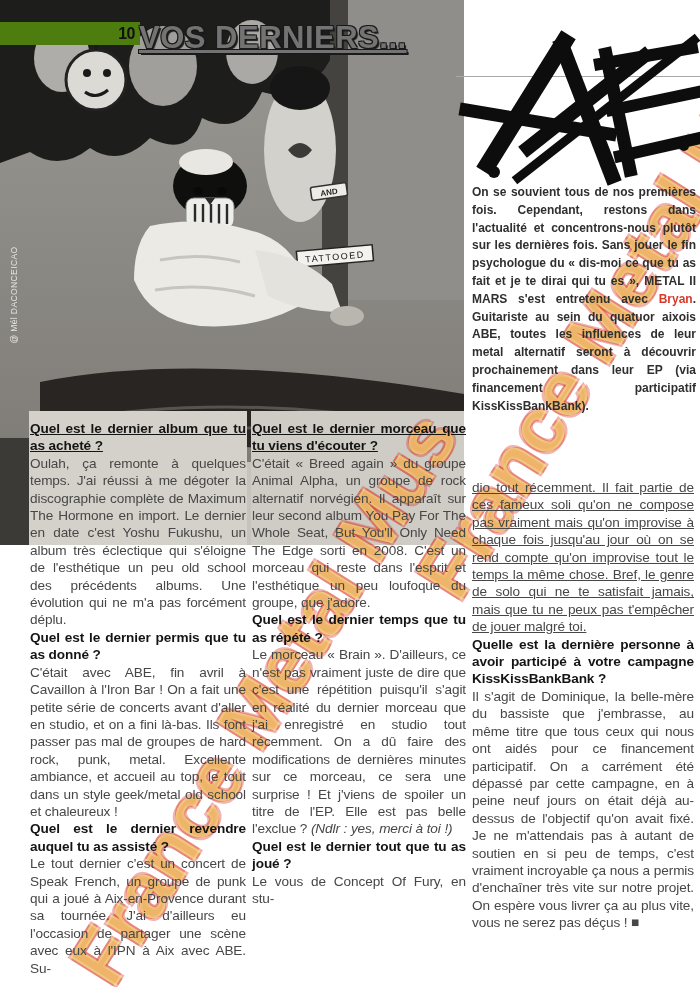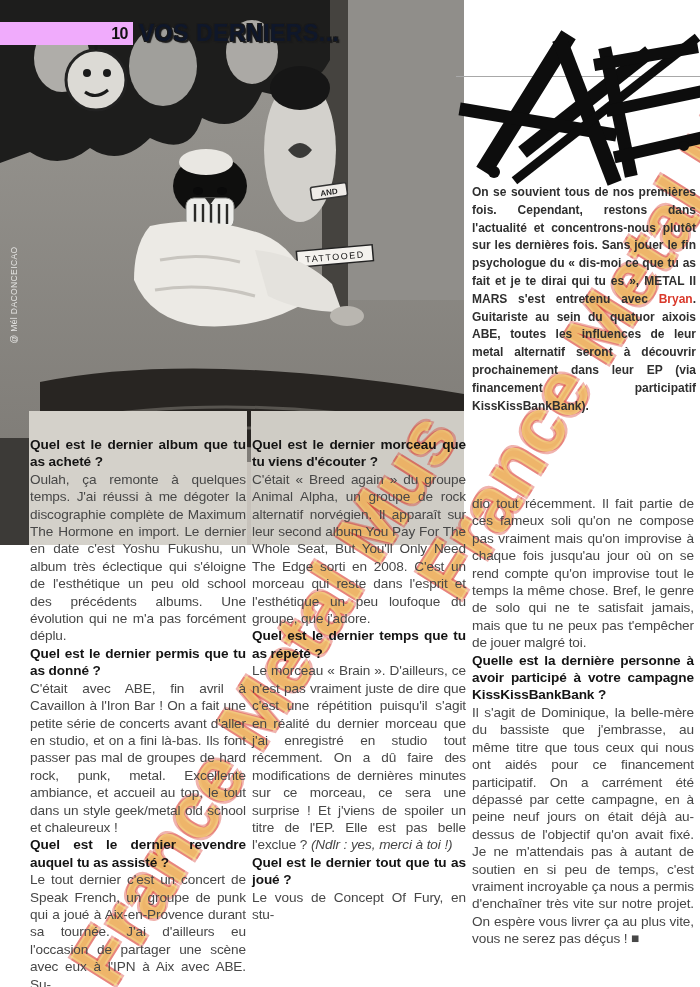--- a/index.html
+++ b/index.html
@@ -13,45 +13,45 @@
   
   .photo{left:0;top:0;width:464px;height:545px;z-index:1;}
   .photo svg{display:block;width:100%;height:100%;}
 
   
   .panel{z-index:2;}
   .panel.p1{left:29px;top:411px;width:218px;height:134px;background:#d4d1ca;}
   .panel.p2{left:251px;top:411px;width:213px;height:134px;background:#cfccc5;}
 
   
-  .pagebar{left:0;top:22px;width:133px;height:23px;background:#f0abfc;z-index:6;
-    display:flex;align-items:center;justify-content:flex-end;}
+  .pagebar{left:0;top:22px;width:133px;height:23px;background:#4d7c0f;z-index:6;
+    display:flex;align-items:center;justify-content:flex-end;padding-left:7px;}
   .pagebar span{font-size:16px;font-weight:bold;color:#111;padding-right:5px;letter-spacing:-0.5px;}
   .sectitle{left:139px;top:20px;z-index:6;
-    font-size:23px;font-weight:bold;color:#0f172a;letter-spacing:0.5px;white-space:nowrap;
-    text-shadow:-1px -1px 0 #1a1a1a,1px -1px 0 #1a1a1a,-1px 1px 0 #1a1a1a,2px 2px 1px #1a1a1a;}
+    font-size:31px;font-weight:bold;color:#737373;letter-spacing:0.5px;white-space:nowrap;
+    text-shadow:-1px -1px 0 #1a1a1a,1px -1px 0 #1a1a1a,-1px 1px 0 #1a1a1a,2px 2px 1px #1a1a1a;text-decoration:underline;}
 
   
   .credit{left:-42px;top:290px;width:112px;transform:rotate(-90deg);z-index:3;
     font-size:8.5px;color:#e4e4e2;letter-spacing:0.4px;text-align:center;white-space:nowrap;}
 
   
   .rule{left:456px;top:76px;width:244px;height:1px;background:#a8a8a8;z-index:2;}
   .logo{left:458px;top:26px;width:242px;height:162px;z-index:4;}
   .logo svg{display:block;width:100%;height:100%;}
 
   
   .intro{left:472px;top:184px;width:224px;z-index:4;
     font-size:12px;line-height:17.8px;font-weight:bold;color:#2f2f2f;text-align:justify;}
   .intro .red{color:#d9392b;}
 
   .col{z-index:4;font-size:13.6px;line-height:17.4px;color:#474747;text-align:justify;letter-spacing:-0.1px;}
   .col p{margin:0;}
   .col p.q{font-weight:bold;color:#141414;}
-  .col p:first-child{margin-top:17px;}
+  .col p:first-child{margin-top:1px;text-decoration:underline;}
   .col .it{font-style:italic;}
   .col1{left:30px;top:419px;width:216px;}
   .col2{left:252px;top:419px;width:214px;}
   .col3{left:472px;top:478px;width:222px;}
 
   
   .wm{z-index:3;font-size:78px;font-weight:bold;white-space:nowrap;pointer-events:none;
     color:rgba(248,240,128,0.62);
     text-shadow:-2px -2px 0 rgba(216,56,42,0.38),2px -2px 0 rgba(216,56,42,0.38),
                 -2px 2px 0 rgba(216,56,42,0.38),2px 2px 0 rgba(216,56,42,0.38);

